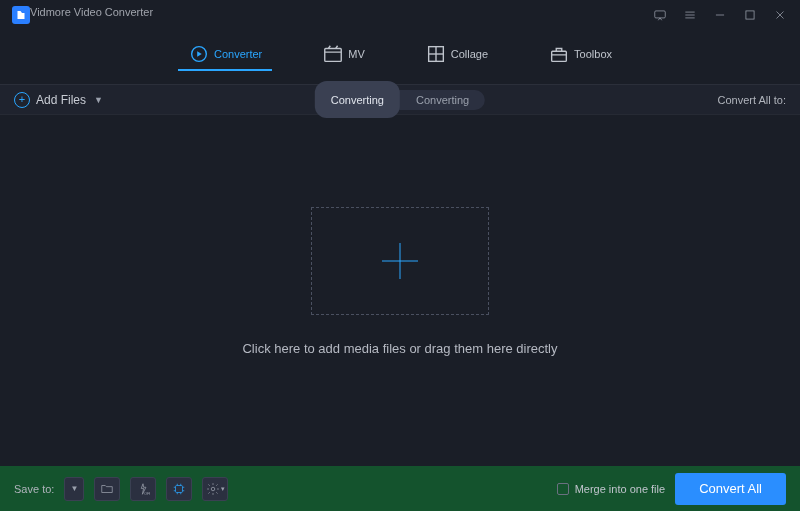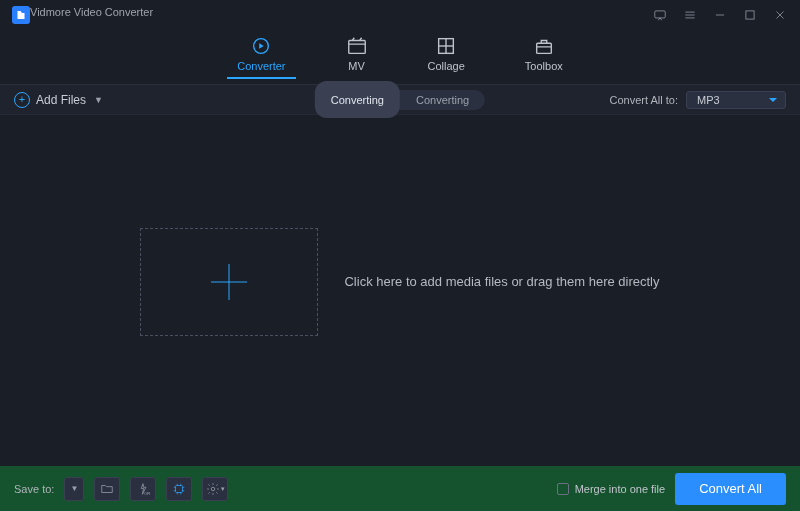--- a/index.html
+++ b/index.html
@@ -6,39 +6,39 @@
 body{width:800px;height:511px;background:#1a1e27;color:#c0c4cc;overflow:hidden;position:relative}
 .titlebar{height:30px;display:flex;align-items:center;padding:0 12px;justify-content:space-between}
 .titlebar-left{display:flex;align-items:flex-start;gap:0}
 .app-logo{width:18px;height:18px;background:#2a7fff;border-radius:3px;display:flex;align-items:center;justify-content:center}
 .app-logo svg{width:12px;height:12px;fill:#fff}
 .app-title{font-size:11px;color:#a0a4ac}
 .titlebar-right{display:flex;align-items:center;gap:14px}
 .titlebar-right .winbtn{cursor:pointer;display:flex;align-items:center;justify-content:center;width:16px;height:16px}
 .titlebar-right svg{width:14px;height:14px;stroke:#9aa0ac;fill:none;stroke-width:1.3}
 .navtabs{height:55px;display:flex;align-items:center;justify-content:center;gap:60px;border-bottom:1px solid #2b2f3a}
-.navtab{display:flex;flex-direction:column;align-items:center;gap:4px;cursor:pointer;color:#bfc4cc;font-size:11px;position:relative;padding-bottom:6px}
+.navtab{display:flex;flex-direction:row;align-items:center;gap:4px;cursor:pointer;color:#bfc4cc;font-size:11px;position:relative;padding-bottom:6px}
 .navtab.active{color:#2aa6ff}
 .navtab.active::after{content:"";position:absolute;bottom:-1px;left:-10px;right:-10px;height:2px;background:#2aa6ff}
 .navtab .tabicon{height:20px;display:flex;align-items:center;justify-content:center}
 .navtab svg{stroke:#bfc4cc;fill:none;stroke-width:1.5}
 .navtab.active svg{stroke:#2aa6ff}
 .subbar{height:30px;display:flex;align-items:center;padding:0 14px;justify-content:space-between;border-bottom:1px solid #262a34;background:#1f232e}
 .subbar-left{display:flex;align-items:center;gap:6px;cursor:pointer}
 .addplus{width:16px;height:16px;border:1.5px solid #2aa6ff;border-radius:50%;display:flex;align-items:center;justify-content:center;color:#2aa6ff;font-size:11px;line-height:1}
 .addlabel{font-size:12px;color:#c8ccd4}
 .addchev{font-size:9px;color:#9aa0ac;margin-left:2px}
 .subbar-center{position:absolute;left:50%;transform:translateX(-50%);display:flex;align-items:center;background:#2b3040;border-radius:12px;height:20px}
 .togglebtn{padding:0 16px;font-size:11px;height:37px;border-radius:12px;display:flex;align-items:center;cursor:pointer;color:#9aa0ac}
 .togglebtn.active{background:#3a4052;color:#e0e4ec}
 .subbar-right{display:flex;align-items:center;gap:8px;font-size:11px}
 .convertall-label{color:#b0b4bc}
 .format-select{background:#2b3040;border:1px solid #3a4052;border-radius:3px;padding:2px 28px 2px 10px;font-size:11px;color:#c8ccd4;position:relative;cursor:pointer;min-width:100px}
 .format-select::after{content:"";position:absolute;right:8px;top:50%;margin-top:-2px;border-left:4px solid transparent;border-right:4px solid transparent;border-top:4px solid #2aa6ff}
-.mainarea{height:333px;display:flex;flex-direction:row;align-items:center;justify-content:center;gap:26px;cursor:pointer}
+.mainarea{height:333px;display:flex;flex-direction:column;align-items:center;justify-content:center;gap:26px;cursor:pointer}
 .dropzone{width:178px;height:108px;border:1px dashed #4a5060;display:flex;align-items:center;justify-content:center}
 .bigplus{position:relative;width:36px;height:36px}
 .bigplus::before,.bigplus::after{content:"";position:absolute;background:#2aa6ff}
 .bigplus::before{left:50%;top:0;width:1px;height:100%;transform:translateX(-50%)}
 .bigplus::after{top:50%;left:0;height:1px;width:100%;transform:translateY(-50%)}
 .dropzone-hint{font-size:13px;color:#b5b9c2}
 .bottombar{position:absolute;bottom:0;left:0;right:0;height:45px;background:#14532d;display:flex;align-items:center;padding:0 14px;gap:10px}
 .saveto-label{font-size:11px;color:#b0b4bc}
 .path-input{background:#2b3040;border:1px solid #3a4052;border-radius:3px;height:24px;padding:0 8px;font-size:11px;color:#c8ccd4;width:230px;position:relative;display:flex;align-items:center}
 .path-chev{width:20px;height:24px;background:#2b3040;border:1px solid #3a4052;border-radius:3px;display:flex;align-items:center;justify-content:center;cursor:pointer;font-size:8px;color:#9aa0ac}
@@ -140,23 +140,20 @@
     <div class="addplus">+</div>
     <div class="addlabel">Add Files</div>
     <div class="addchev">▼</div>
   </div>
   <div class="subbar-center">
     <div class="togglebtn active">Converting</div>
     <div class="togglebtn">Converting</div>
   </div>
   <div class="subbar-right">
     <span class="convertall-label">Convert All to:</span>
-    <div class="format-select">
-      <span>MP3</span>
-    </div>
   </div>
 </div>
 
 <div class="mainarea">
   <div class="dropzone">
     <div class="bigplus"></div>
   </div>
   <div class="dropzone-hint">Click here to add media files or drag them here directly</div>
 </div>
 

